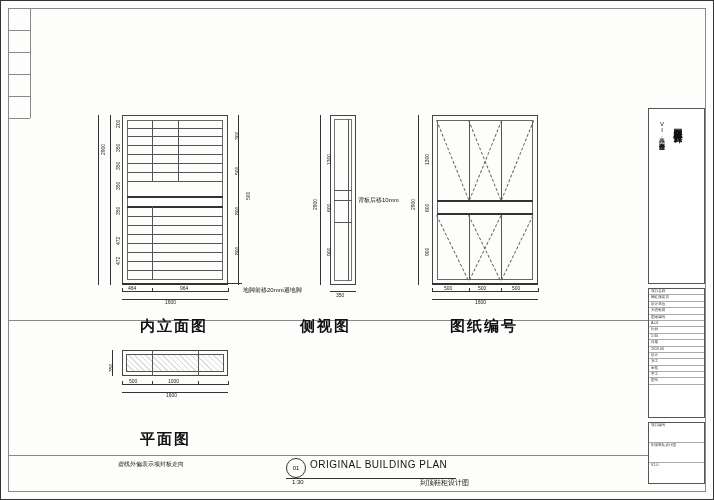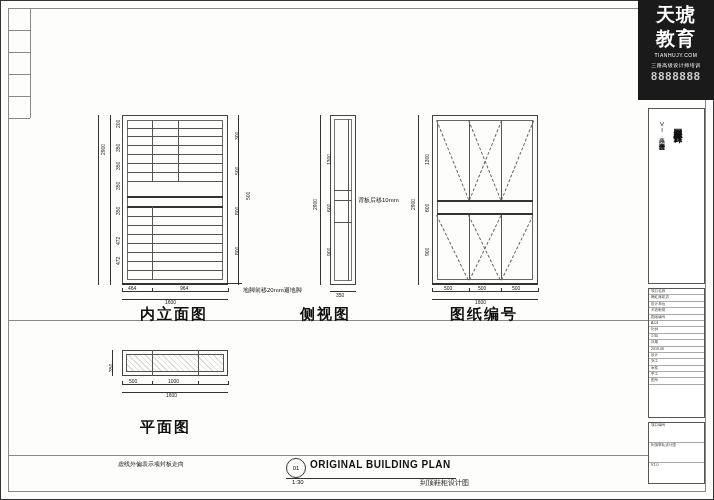--- a/index.html
+++ b/index.html
@@ -7,21 +7,21 @@
   #sheet{position:relative;width:714px;height:500px;background:#fdfdfb;}
   .ln{position:absolute;background:#333;}
   .hline{height:1px;}
   .vline{width:1px;}
   .thin{background:#555;}
   .lite{background:#888;}
   .box{position:absolute;border:1px solid #444;box-sizing:border-box;}
   .lbl{position:absolute;color:#111;white-space:nowrap;}
   .dim{position:absolute;color:#222;font-size:5px;white-space:nowrap;}
   .dimv{position:absolute;color:#222;font-size:5px;white-space:nowrap;transform-origin:0 0;transform:rotate(-90deg);}
-  .title{position:absolute;font-size:15px;font-weight:bold;color:#111;letter-spacing:2px;}
+  .title{position:absolute;font-size:15px;font-weight:bold;color:#111;letter-spacing:2px;margin-top:12px;}
   .note{position:absolute;font-size:6px;color:#111;white-space:nowrap;}
   .dash{position:absolute;border-top:1px dashed #666;transform-origin:0 0;}
   .logo{position:absolute;right:0;top:0;width:76px;height:100px;background:#1a1a1a;color:#fff;
         display:flex;flex-direction:column;align-items:center;justify-content:flex-start;}
   .logo .ch{font-family:"DejaVu Sans",sans-serif;font-weight:bold;font-size:19px;line-height:19px;margin-top:5px;letter-spacing:1px;}
   .logo .sub{font-size:5px;margin-top:4px;letter-spacing:.5px;}
   .logo .phone{font-size:11px;font-weight:bold;letter-spacing:1px;margin-top:2px;color:#c9c9c9;}
   .tblock{position:absolute;border:1px solid #555;box-sizing:border-box;background:#fff;}
   .tb-row{border-bottom:1px solid #aaa;box-sizing:border-box;font-size:3.6px;color:#333;padding:0 2px;line-height:1.5;overflow:hidden;}
   .vtext{position:absolute;writing-mode:vertical-rl;text-orientation:upright;font-size:9px;font-weight:bold;color:#111;letter-spacing:1px;}
@@ -49,27 +49,20 @@
   <div class="ln vline lite" style="left:30px;top:8px;height:110px;"></div>
   <div class="ln hline lite" style="left:8px;top:30px;width:22px;"></div>
   <div class="ln hline lite" style="left:8px;top:52px;width:22px;"></div>
   <div class="ln hline lite" style="left:8px;top:74px;width:22px;"></div>
   <div class="ln hline lite" style="left:8px;top:96px;width:22px;"></div>
   <div class="ln hline lite" style="left:8px;top:118px;width:22px;"></div>
 
   <div class="ln hline lite" style="left:8px;top:320px;width:640px;"></div>
   <div class="ln hline lite" style="left:8px;top:455px;width:640px;"></div>
 
-  <div class="logo">
-    <div class="ch">天琥</div>
-    <div class="ch">教育</div>
-    <div class="sub">TIANHUJY.COM</div>
-    <div class="sub">三路高级设计师培训</div>
-    <div class="phone">8888888</div>
-  </div>
 
   <div class="box" style="left:122px;top:115px;width:106px;height:170px;"></div>
   <div class="box" style="left:127px;top:120px;width:96px;height:160px;border-color:#666;"></div>
 
   <div class="ln hline thin" style="left:127px;top:128px;width:96px;"></div>
   <div class="ln hline thin" style="left:127px;top:136px;width:96px;"></div>
   <div class="ln hline thin" style="left:127px;top:145px;width:96px;"></div>
   <div class="ln hline thin" style="left:127px;top:154px;width:96px;"></div>
   <div class="ln hline thin" style="left:127px;top:163px;width:96px;"></div>
   <div class="ln hline thin" style="left:127px;top:172px;width:96px;"></div>
@@ -201,21 +194,21 @@
   <div class="dim" style="left:129px;top:378px;">500</div>
   <div class="dim" style="left:168px;top:378px;">1000</div>
   <div class="ln hline" style="left:122px;top:392px;width:106px;"></div>
   <div class="dim" style="left:166px;top:392px;">1600</div>
 
   <div class="title" style="left:140px;top:418px;">平面图</div>
 
   <div class="note" style="left:118px;top:460px;">虚线外偏表示项封板走向</div>
 
   <div class="circle" style="left:286px;top:458px;width:18px;height:18px;">01</div>
-  <div class="lbl" style="left:310px;top:459px;font-size:10px;font-weight:bold;letter-spacing:.5px;">ORIGINAL BUILDING PLAN</div>
+  <div class="lbl" style="left:310px;top:459px;font-size:10px;font-weight:normal;letter-spacing:.5px;">ORIGINAL BUILDING PLAN</div>
   <div class="ln hline" style="left:286px;top:478px;width:170px;"></div>
   <div class="lbl" style="left:292px;top:479px;font-size:6px;">1:30</div>
   <div class="lbl" style="left:420px;top:478px;font-size:7px;">到顶鞋柜设计图</div>
 
   <div class="tblock" style="left:648px;top:108px;width:57px;height:176px;">
     <div class="vtext" style="left:22px;top:12px;">网红服装店设计</div>
     <div class="vtext sm" style="left:8px;top:12px;">VI系统·内含全套设计</div>
   </div>
 
   <div class="tblock" style="left:648px;top:288px;width:57px;height:130px;">

